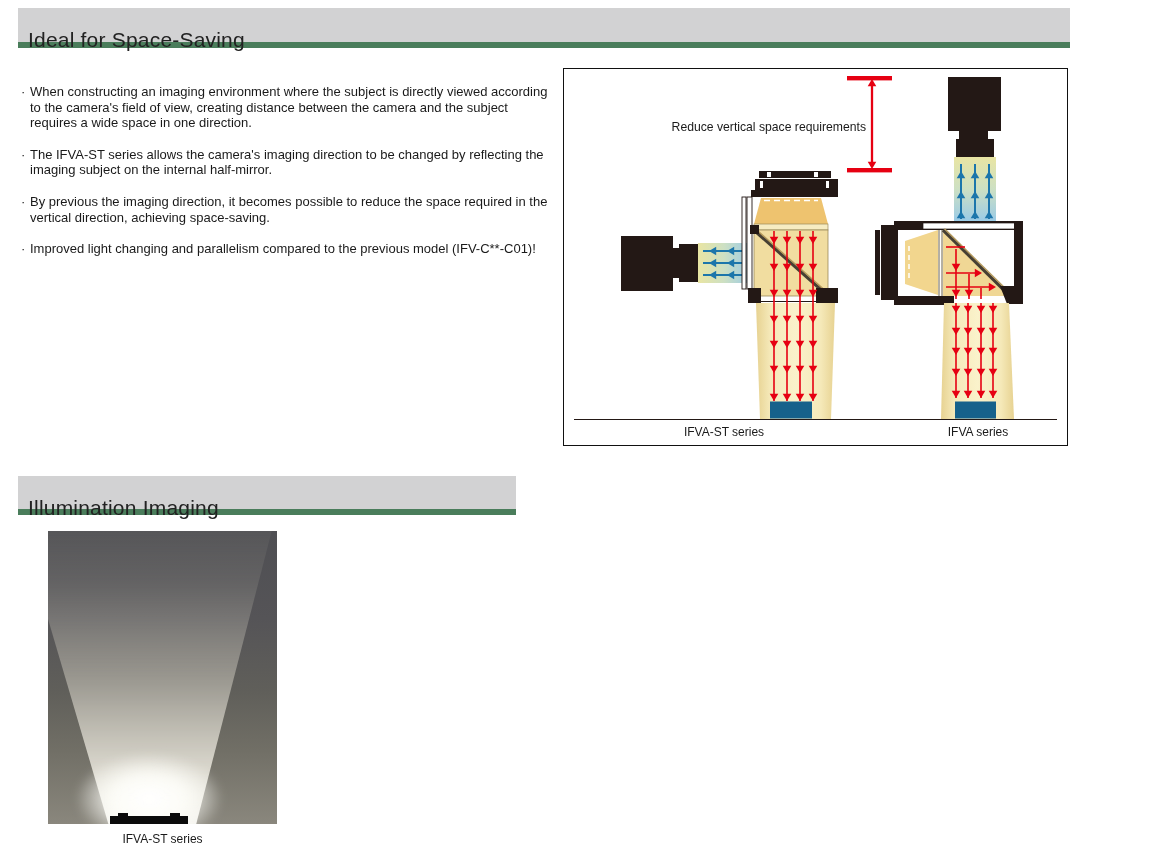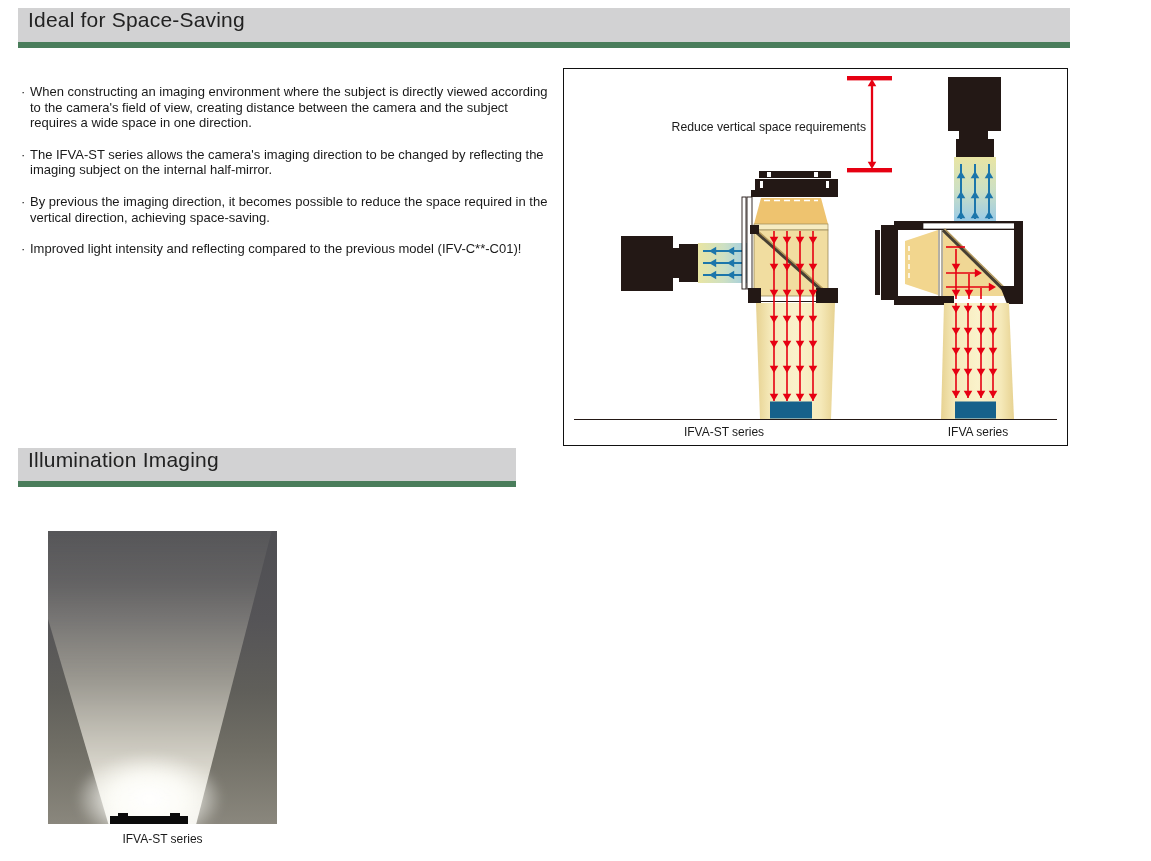--- a/index.html
+++ b/index.html
@@ -7,25 +7,25 @@
   body {
     width:1151px; height:861px; position:relative;
     font-family:"Liberation Sans", sans-serif; color:#1c1c1c;
     overflow:hidden;
   }
   .section-header {
     position:absolute; left:18px; background:#d2d2d3;
     border-bottom:6px solid #4a7d5b;
   }
   .section-header .hd-title {
-    display:block; padding:0 0 3px 10px; font-size:21px; color:#222;
+    display:block; padding:20px 0 3px 10px; font-size:21px; color:#222;
     letter-spacing:0.2px; white-space:nowrap;
   }
   #hdr1 { top:8px; width:1052px; height:40px; }
-  #hdr2 { top:448px; width:498px; height:39px; }
+  #hdr2 { top:476px; width:498px; height:39px; }
 
   .bullet-list {
     position:absolute; left:21px; top:84px; width:534px; list-style:none;
   }
   .bullet-list li {
     position:relative; padding-left:9px; margin-bottom:16px;
     font-size:13px; line-height:15.6px; color:#1a1a1a;
   }
   .bullet-list .dot { position:absolute; left:0; top:0; }
 
@@ -89,21 +89,21 @@
   <li>
     <span class="dot">·</span>
     <span>The IFVA-ST series allows the camera's imaging direction to be changed by reflecting the imaging subject on the internal half-mirror.</span>
   </li>
   <li>
     <span class="dot">·</span>
     <span>By previous the imaging direction, it becomes possible to reduce the space required in the vertical direction, achieving space-saving.</span>
   </li>
   <li>
     <span class="dot">·</span>
-    <span>Improved light intensity and reflecting compared to the previous model (IFV-C**-C01)!</span>
+    <span>Improved light changing and parallelism compared to the previous model (IFV-C**-C01)!</span>
   </li>
 </ul>
 
 <div class="diagram-panel">
 <svg width="502" height="375" viewBox="0 0 502 375">
   <defs>
     <path id="ahd" d="M0,0 L-4.3,-7.2 L4.3,-7.2 Z"></path>
     <path id="ahu" d="M0,0 L-4.3,7.2 L4.3,7.2 Z"></path>
     <path id="ahl" d="M0,0 L7.2,-4.3 L7.2,4.3 Z"></path>
     <path id="ahr" d="M0,0 L-7.2,-4.3 L-7.2,4.3 Z"></path>

